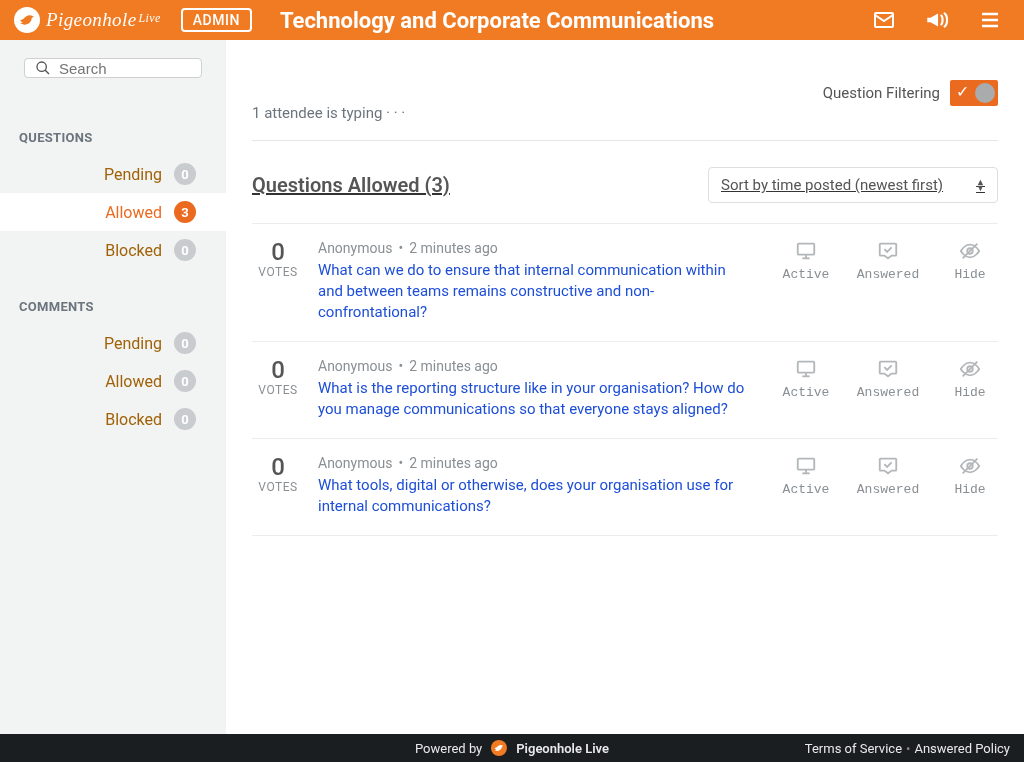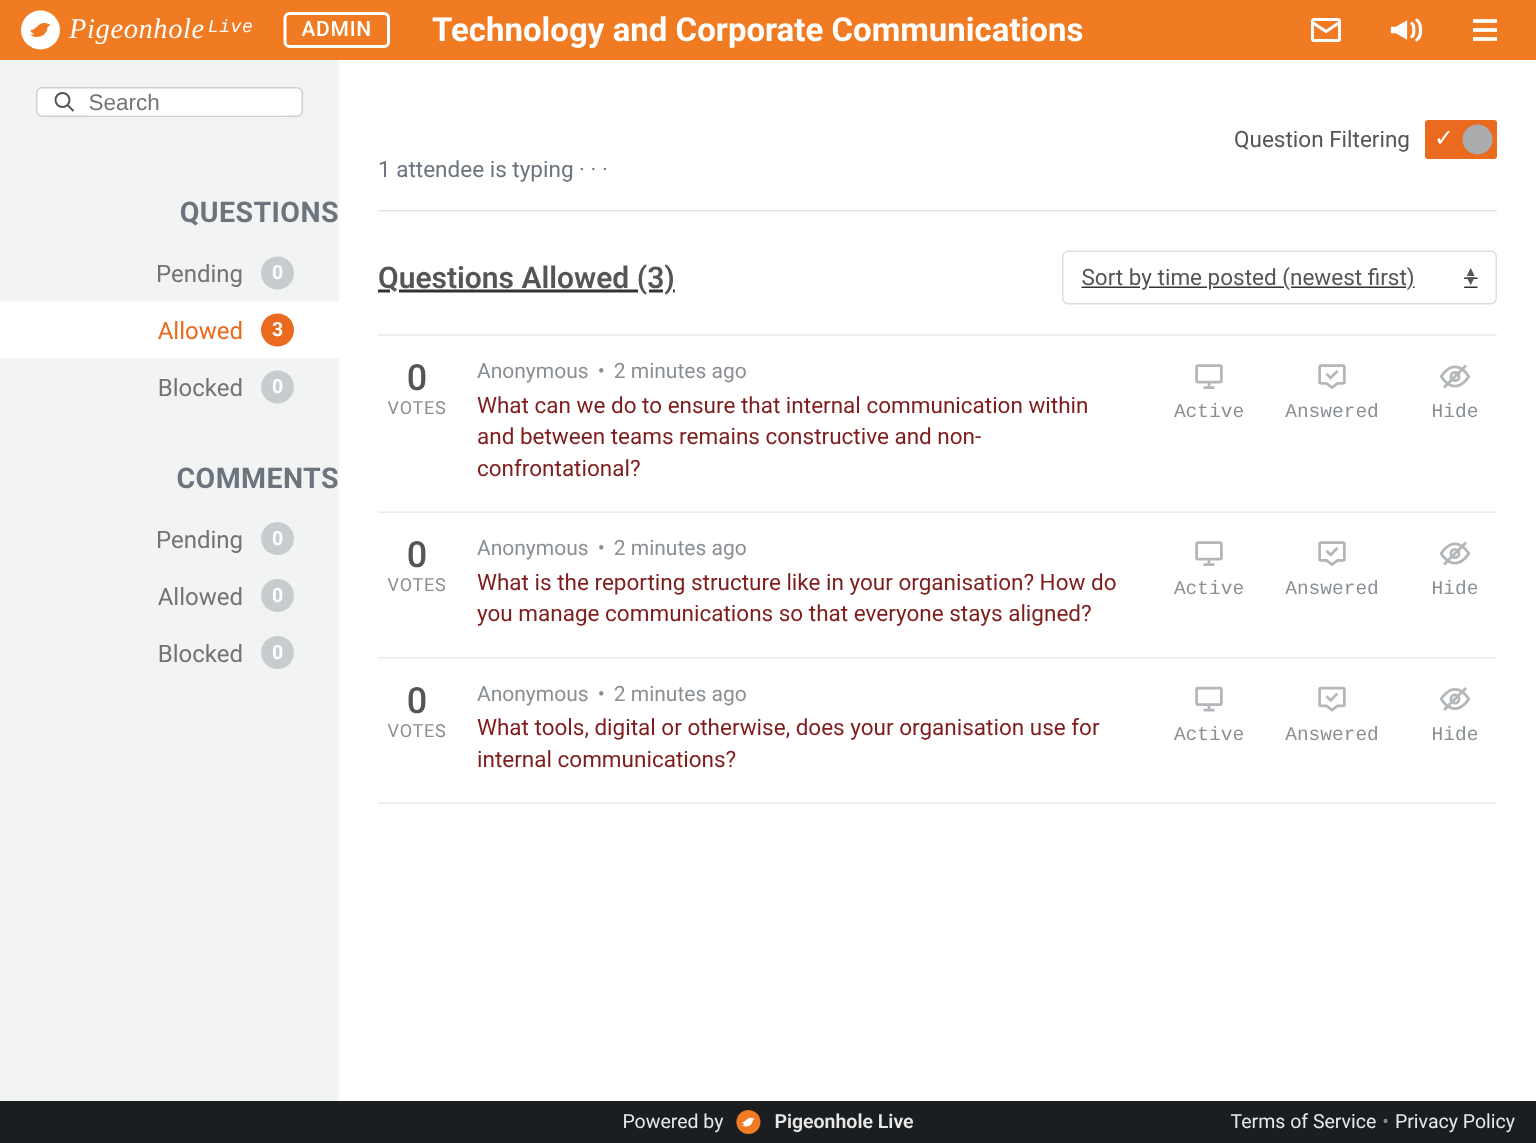--- a/index.html
+++ b/index.html
@@ -37,21 +37,21 @@
   }
   .brand {
     font-family: Georgia, serif;
     font-size: 19px;
     font-style: italic;
     font-weight: 400;
     letter-spacing: 0.4px;
   }
   .brand .live {
     font-size: 12px;
-    font-family: Liberation Mono, monospace;
+    font-family: Liberation Serif, serif;
     font-style: italic;
     position: relative;
     top: -4px;
     left: 2px;
   }
   .admin-btn {
     border: 2px solid #fff;
     border-radius: 4px;
     padding: 2px 10px;
     font-size: 14px;
@@ -102,42 +102,43 @@
   .search input {
     border: none;
     outline: none;
     font-size: 15px;
     width: 100%;
     color: #555;
   }
   .search svg { flex-shrink: 0; }
 
   .sb-heading {
-    text-align: right;
-    font-size: 19px;
+    text-align: left;
+    font-size: 13px;
     font-weight: 700;
     color: #6c757d;
     letter-spacing: 0.3px;
     margin: 30px 0 10px 0;
+    padding-left: 19px;
   }
   .sb-list {}
   .sb-item {
     display: flex;
     align-items: center;
     justify-content: flex-end;
     padding: 8px 30px 8px 0;
     gap: 12px;
     cursor: pointer;
   }
   .sb-item.active {
     background: #fff;
   }
   .sb-item .label {
     font-size: 16px;
-    color: #737373;
+    color: #a16207;
     text-align: right;
   }
   .sb-item.active .label { color: #ea6a1f; }
   .sb-item .badge {
     width: 22px; height: 22px;
     border-radius: 11px;
     display: flex;
     align-items: center;
     justify-content: center;
     font-size: 13px;
@@ -262,21 +263,21 @@
     padding-right: 10px;
   }
   .qmeta {
     font-size: 14px;
     color: #8a8f94;
     margin-bottom: 4px;
   }
   .qmeta .dot { margin: 0 6px; }
   .qtext {
     font-size: 15px;
-    color: #7f1d1d;
+    color: #1d4ed8;
     line-height: 1.4;
     max-width: 430px;
   }
   .qactions {
     display: flex;
     gap: 26px;
     flex-shrink: 0;
   }
   .qact {
     display: flex;
@@ -562,15 +563,15 @@
     <span class="mini-logo">
       <svg width="10" height="10" viewBox="0 0 24 24" fill="#fff">
           <path d="M2 12c6 0 7-7 14-7 3 0 6 2 6 2l-3 2c0 5-4 10-11 10-3 0-6-2-6-2l4-1c-2-1-4-2-4-4z"></path>
         </svg>
     </span>
     <span style="font-weight:600">Pigeonhole Live</span>
   </div>
   <div class="right">
     <span>Terms of Service</span>
     <span class="dot">•</span>
-    <span>Privacy Policy</span>
+    <span>Answered Policy</span>
   </div>
 </div>
 
 </body></html>

